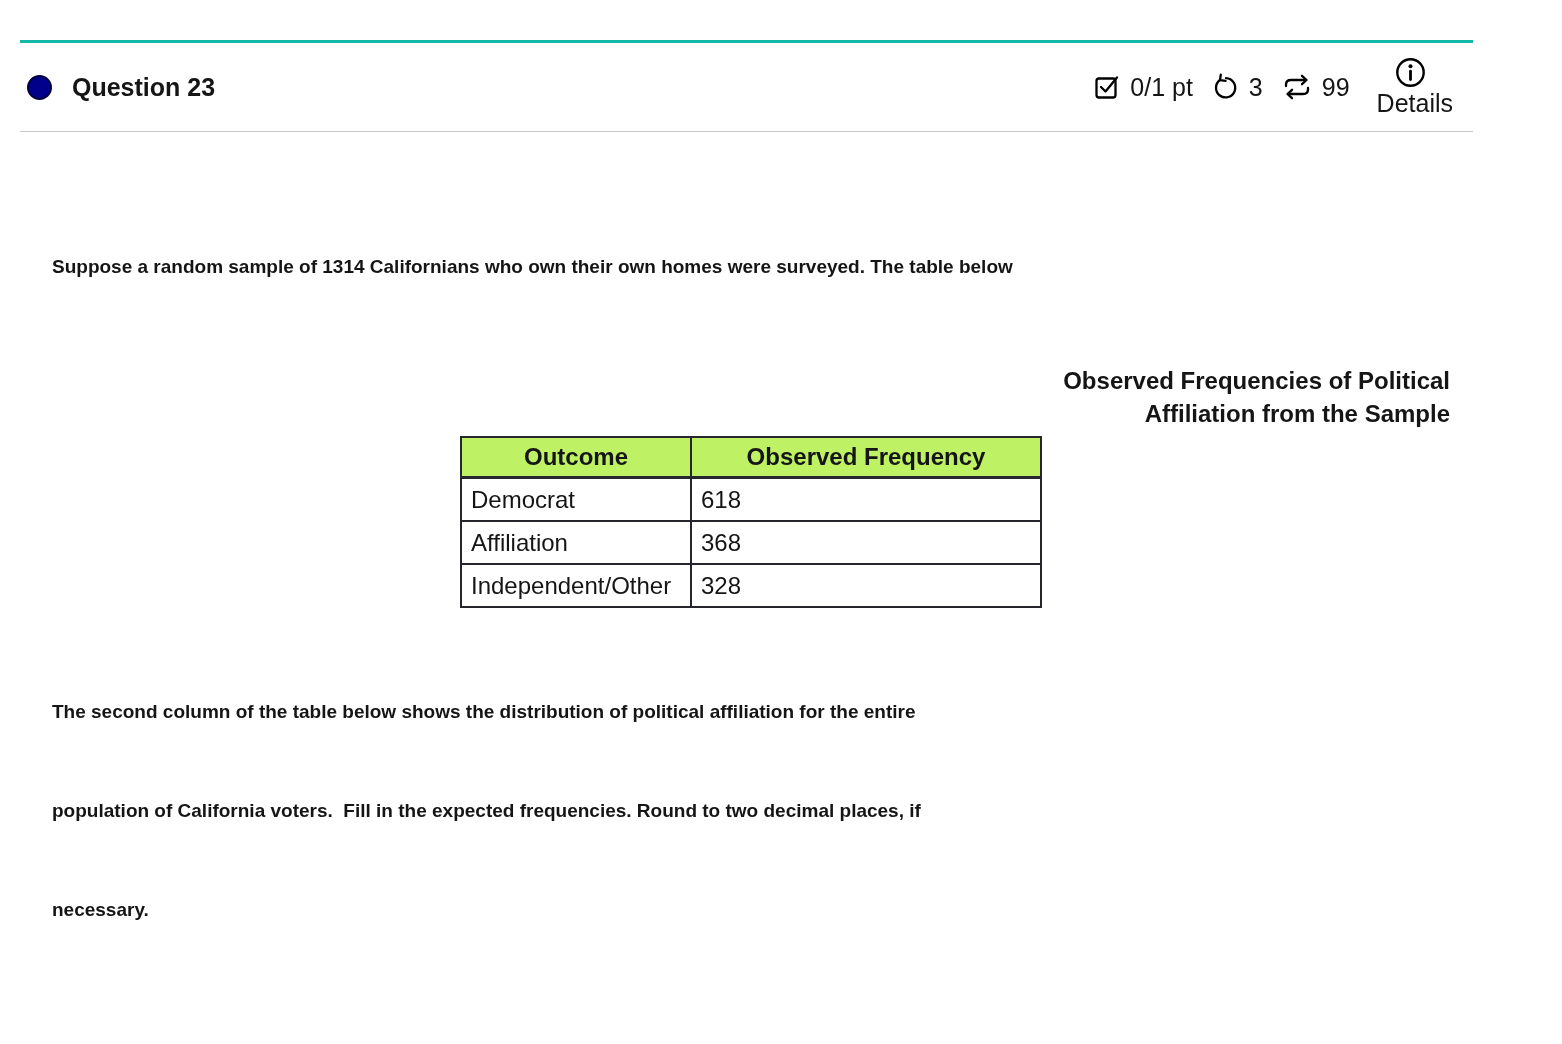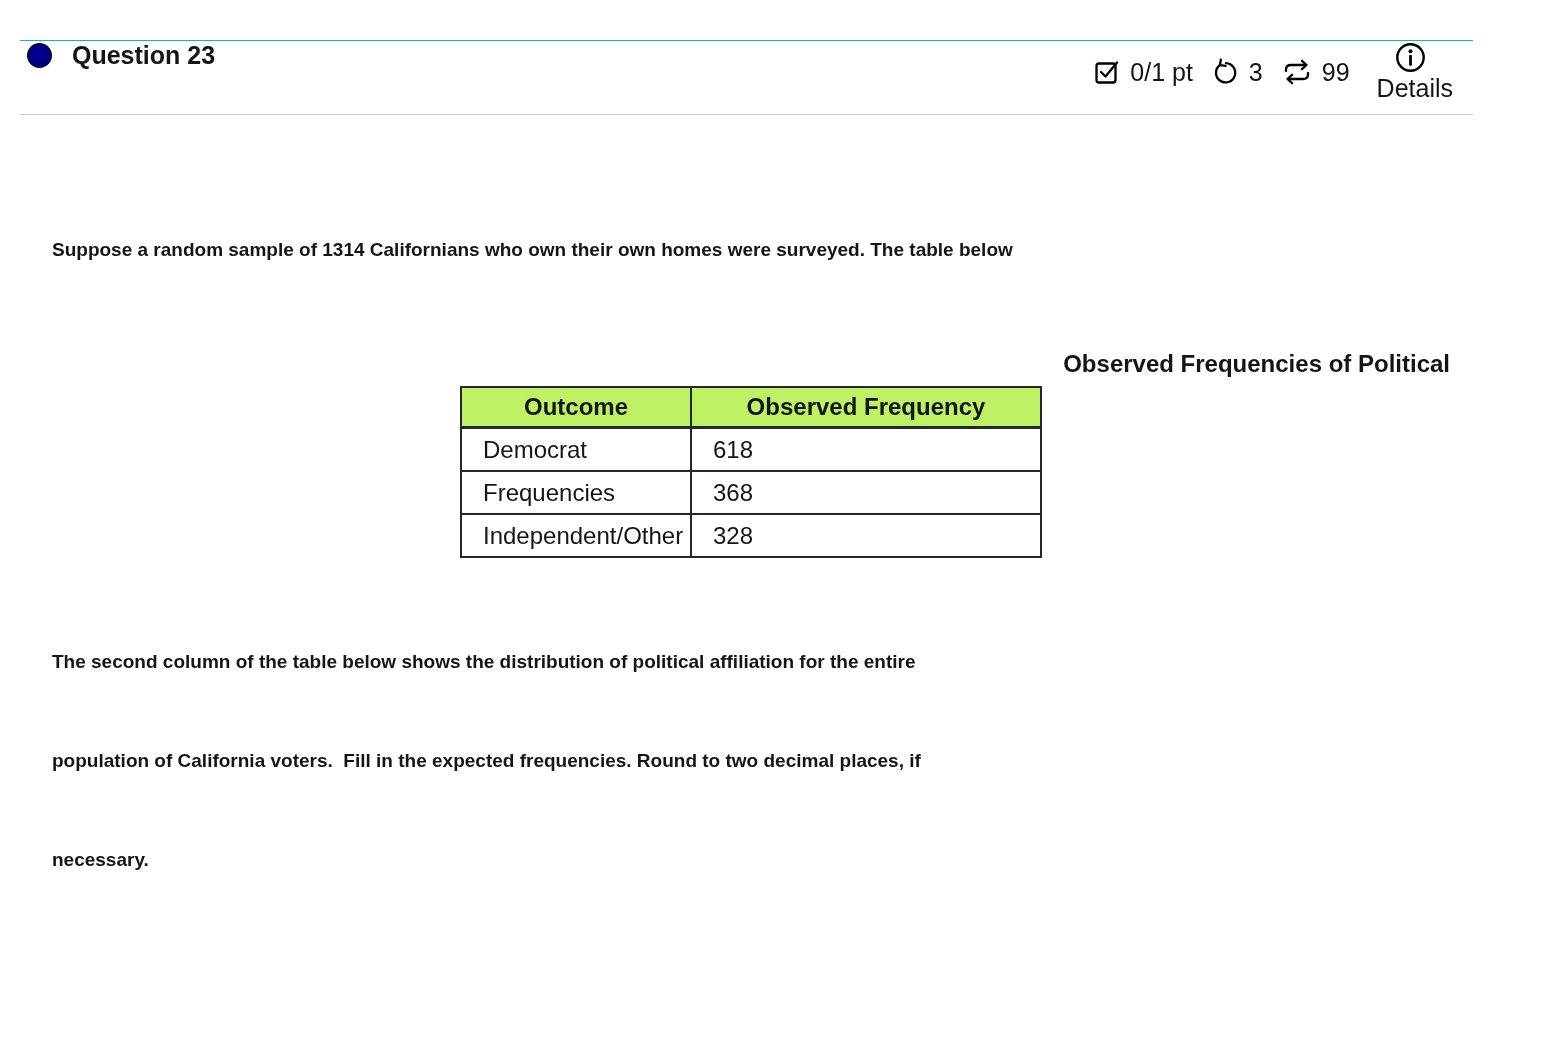--- a/index.html
+++ b/index.html
@@ -4,23 +4,23 @@
 <style>
   html,body{margin:0;padding:0;}
   body{
     width:1562px;height:1044px;background:#ffffff;color:#151515;
     font-family:"Liberation Sans", sans-serif;
     -webkit-font-smoothing:antialiased;
   }
   .page{padding-top:40px;}
   
   .qheader{
-    margin-left:20px;width:1453px;box-sizing:border-box;height:75px;
-    border-top:1px solid #14b8a6;border-bottom:1px solid #c9c9c9;
-    display:flex;align-items:flex-start;justify-content:space-between;
+    margin-left:20px;width:1453px;box-sizing:border-box;height:92px;
+    border-top:3px solid #14b8a6;border-bottom:1px solid #c9c9c9;
+    display:flex;align-items:center;justify-content:space-between;
   }
   .qheader-left{display:flex;align-items:center;gap:20px;padding-left:7px;}
   .bullet{width:21px;height:21px;border-radius:50%;background:#00008B;border:2px solid #000040;}
   .qtitle{font-weight:bold;font-size:25px;}
   .qheader-right{display:flex;align-items:center;font-size:25px;padding-right:20px;}
   .icw{display:inline-flex;align-items:center;}
   .icw svg{display:block;}
   .gap-s{margin-left:9px;}
   .gap-m{margin-left:18px;}
   .details-link{display:flex;align-items:center;cursor:pointer;flex-direction:column;}
@@ -30,21 +30,21 @@
   .p1{margin-top:52px;}
   .p2{margin-top:21px;}
   .tbl-title{text-align:right;font-weight:bold;font-size:24px;line-height:33px;}
   .t1{margin-top:15px;margin-bottom:6px;}
   table{border-collapse:collapse;margin:0 auto;table-layout:fixed;font-size:24px;}
   th,td{border:2px solid #26262e;overflow:hidden;}
   thead th{background:#bef264;border-bottom:3px solid #26262e;font-weight:bold;text-align:center;}
   
   .obs col.c1{width:230px;} .obs col.c2{width:350px;}
   .obs thead th{height:36px;}
-  .obs td{height:39px;text-align:left;padding-left:21px;}
+  .obs td{height:39px;text-align:left;padding-left:9px;}
 </style>
 </head>
 <body>
 
 <div class="page">
 
   <div class="qheader">
     <div class="qheader-left">
       <span class="bullet"></span>
       <span class="qtitle">Question 23</span>
@@ -87,40 +87,41 @@
   </div>
 
   <main>
 
     <div class="para p1">
       <div>Suppose a random sample of 1314 Californians who own their own homes were surveyed. The table below</div>
     </div>
 
     <div class="tbl-title t1">
       <div>Observed Frequencies of Political</div>
+      <div>Affiliation from the Sample</div>
     </div>
 
     <table class="obs">
       <colgroup>
           <col class="c1">
           <col class="c2">
         </colgroup>
       <thead>
         <tr>
           <th>Outcome</th>
           <th>Observed Frequency</th>
         </tr>
       </thead>
       <tbody>
         <tr>
           <td>Democrat</td>
           <td>618</td>
         </tr>
         <tr>
-          <td>Frequencies</td>
+          <td>Affiliation</td>
           <td>368</td>
         </tr>
         <tr>
           <td>Independent/Other</td>
           <td>328</td>
         </tr>
       </tbody>
     </table>
 
     <div class="para p2">

